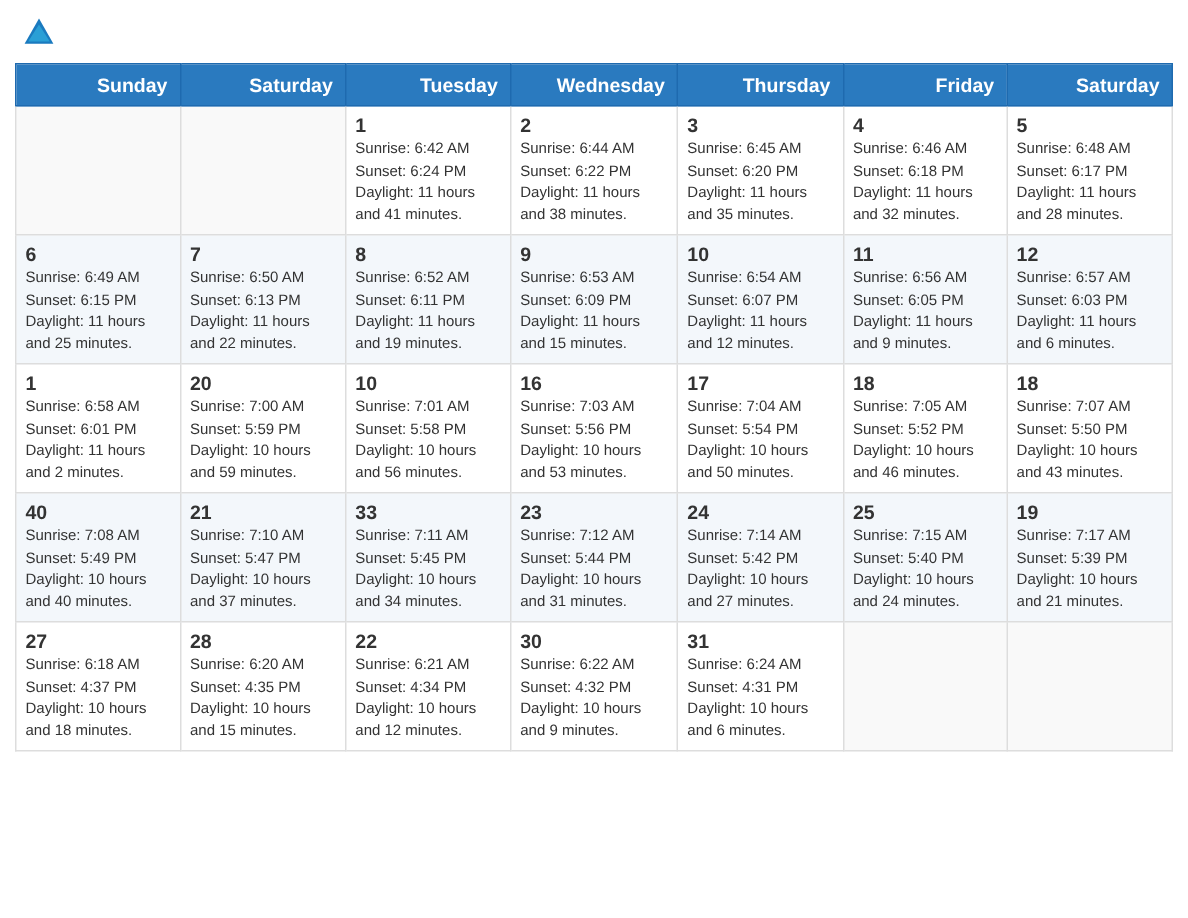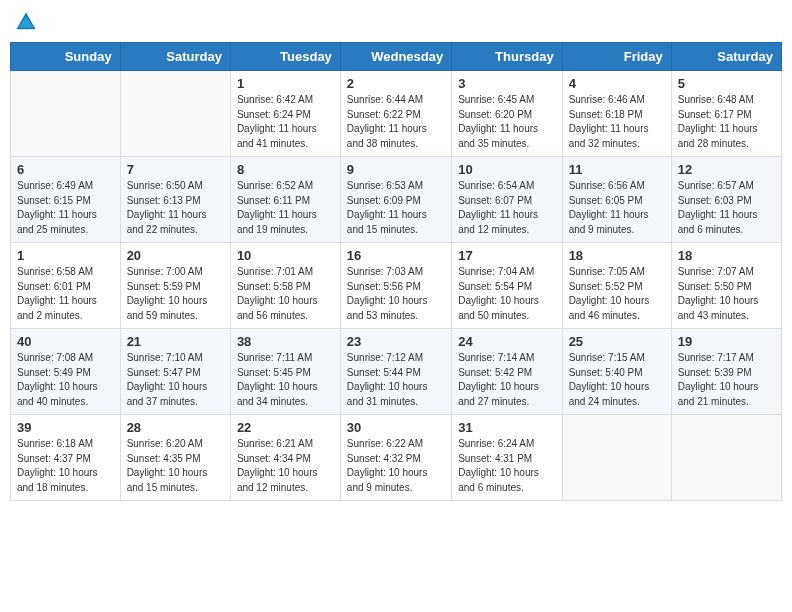--- a/index.html
+++ b/index.html
@@ -212,21 +212,21 @@
       <tr class="row-alt">
         <td>
           <span class="day-num">40</span>
           <div class="day-info">Sunrise: 7:08 AM<br>Sunset: 5:49 PM<br>Daylight: 10 hours and 40 minutes.</div>
         </td>
         <td>
           <span class="day-num">21</span>
           <div class="day-info">Sunrise: 7:10 AM<br>Sunset: 5:47 PM<br>Daylight: 10 hours and 37 minutes.</div>
         </td>
         <td>
-          <span class="day-num">38</span>
+          <span class="day-num">33</span>
           <div class="day-info">Sunrise: 7:11 AM<br>Sunset: 5:45 PM<br>Daylight: 10 hours and 34 minutes.</div>
         </td>
         <td>
           <span class="day-num">23</span>
           <div class="day-info">Sunrise: 7:12 AM<br>Sunset: 5:44 PM<br>Daylight: 10 hours and 31 minutes.</div>
         </td>
         <td>
           <span class="day-num">24</span>
           <div class="day-info">Sunrise: 7:14 AM<br>Sunset: 5:42 PM<br>Daylight: 10 hours and 27 minutes.</div>
         </td>
@@ -234,21 +234,21 @@
           <span class="day-num">25</span>
           <div class="day-info">Sunrise: 7:15 AM<br>Sunset: 5:40 PM<br>Daylight: 10 hours and 24 minutes.</div>
         </td>
         <td>
           <span class="day-num">19</span>
           <div class="day-info">Sunrise: 7:17 AM<br>Sunset: 5:39 PM<br>Daylight: 10 hours and 21 minutes.</div>
         </td>
       </tr>
       <tr>
         <td>
-          <span class="day-num">39</span>
+          <span class="day-num">27</span>
           <div class="day-info">Sunrise: 6:18 AM<br>Sunset: 4:37 PM<br>Daylight: 10 hours and 18 minutes.</div>
         </td>
         <td>
           <span class="day-num">28</span>
           <div class="day-info">Sunrise: 6:20 AM<br>Sunset: 4:35 PM<br>Daylight: 10 hours and 15 minutes.</div>
         </td>
         <td>
           <span class="day-num">22</span>
           <div class="day-info">Sunrise: 6:21 AM<br>Sunset: 4:34 PM<br>Daylight: 10 hours and 12 minutes.</div>
         </td>

